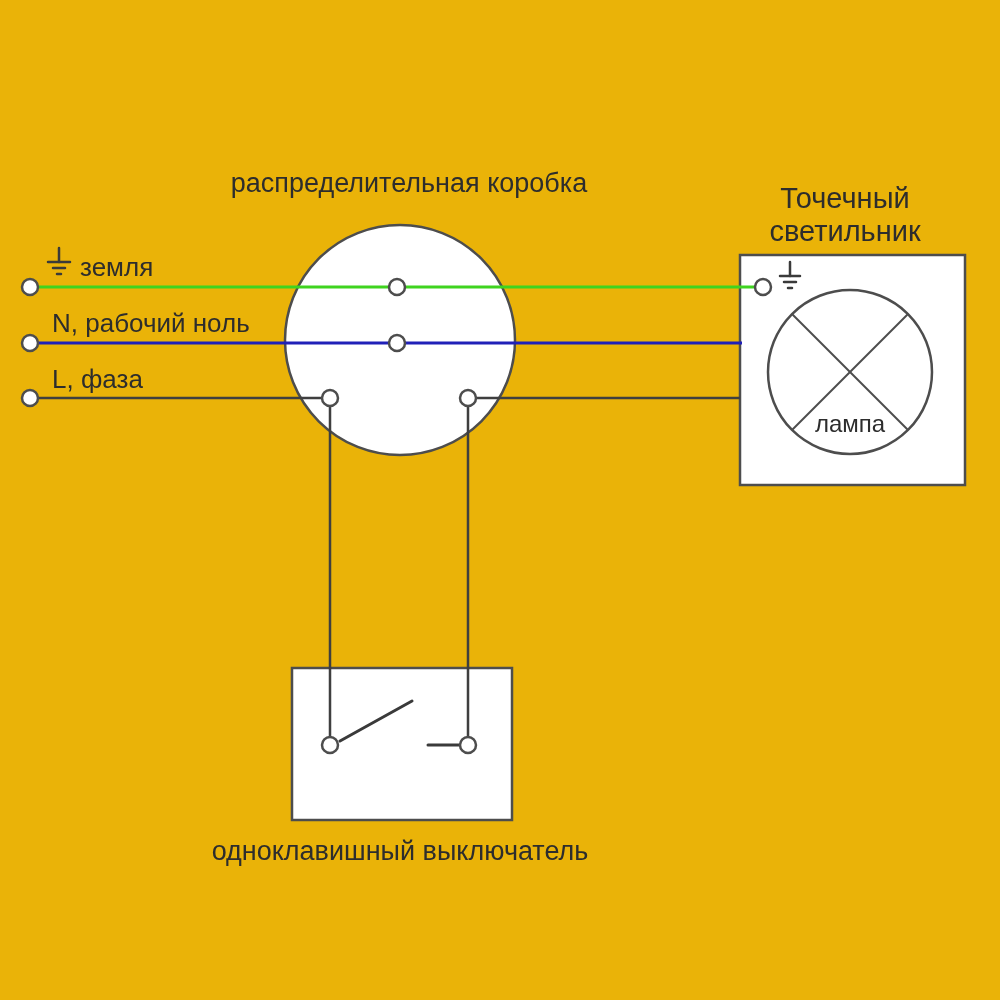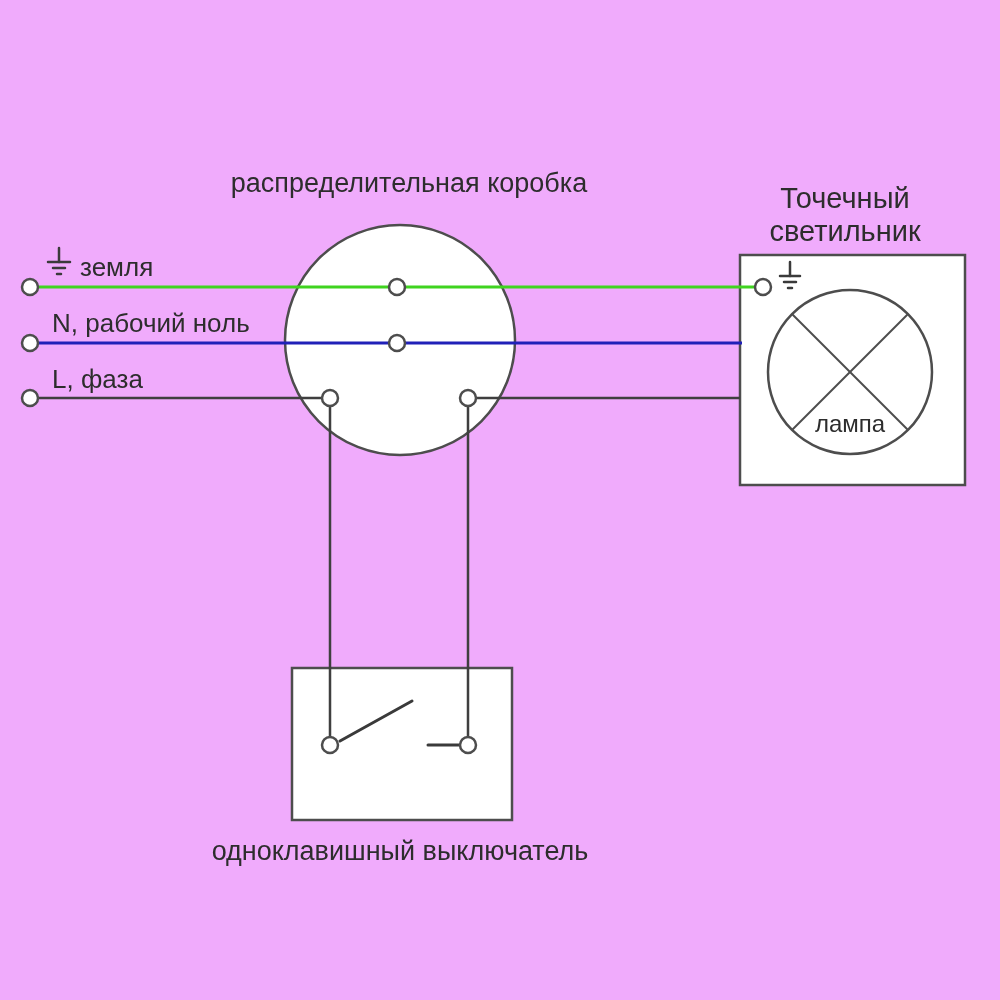--- a/index.html
+++ b/index.html
@@ -4,21 +4,21 @@
 <style>
   html, body {
     margin: 0;
     padding: 0;
     background: #ffffff;
   }
   .stage {
     position: relative;
     width: 1000px;
     height: 1000px;
-    background: #f0abfc;
+    background: #eab308;
     font-family: "Liberation Sans", "DejaVu Sans", sans-serif;
   }
   svg text {
     font-family: "Liberation Sans", "DejaVu Sans", sans-serif;
     fill: #2d2d2d;
   }
   .shape { fill: #ffffff; stroke: #4d4d4d; stroke-width: 2.5; }
   .terminal { fill: #ffffff; stroke: #4d4d4d; stroke-width: 2.5; }
   .sym { stroke: #3a3a3a; stroke-width: 2.5; stroke-linecap: round; }
 </style>

